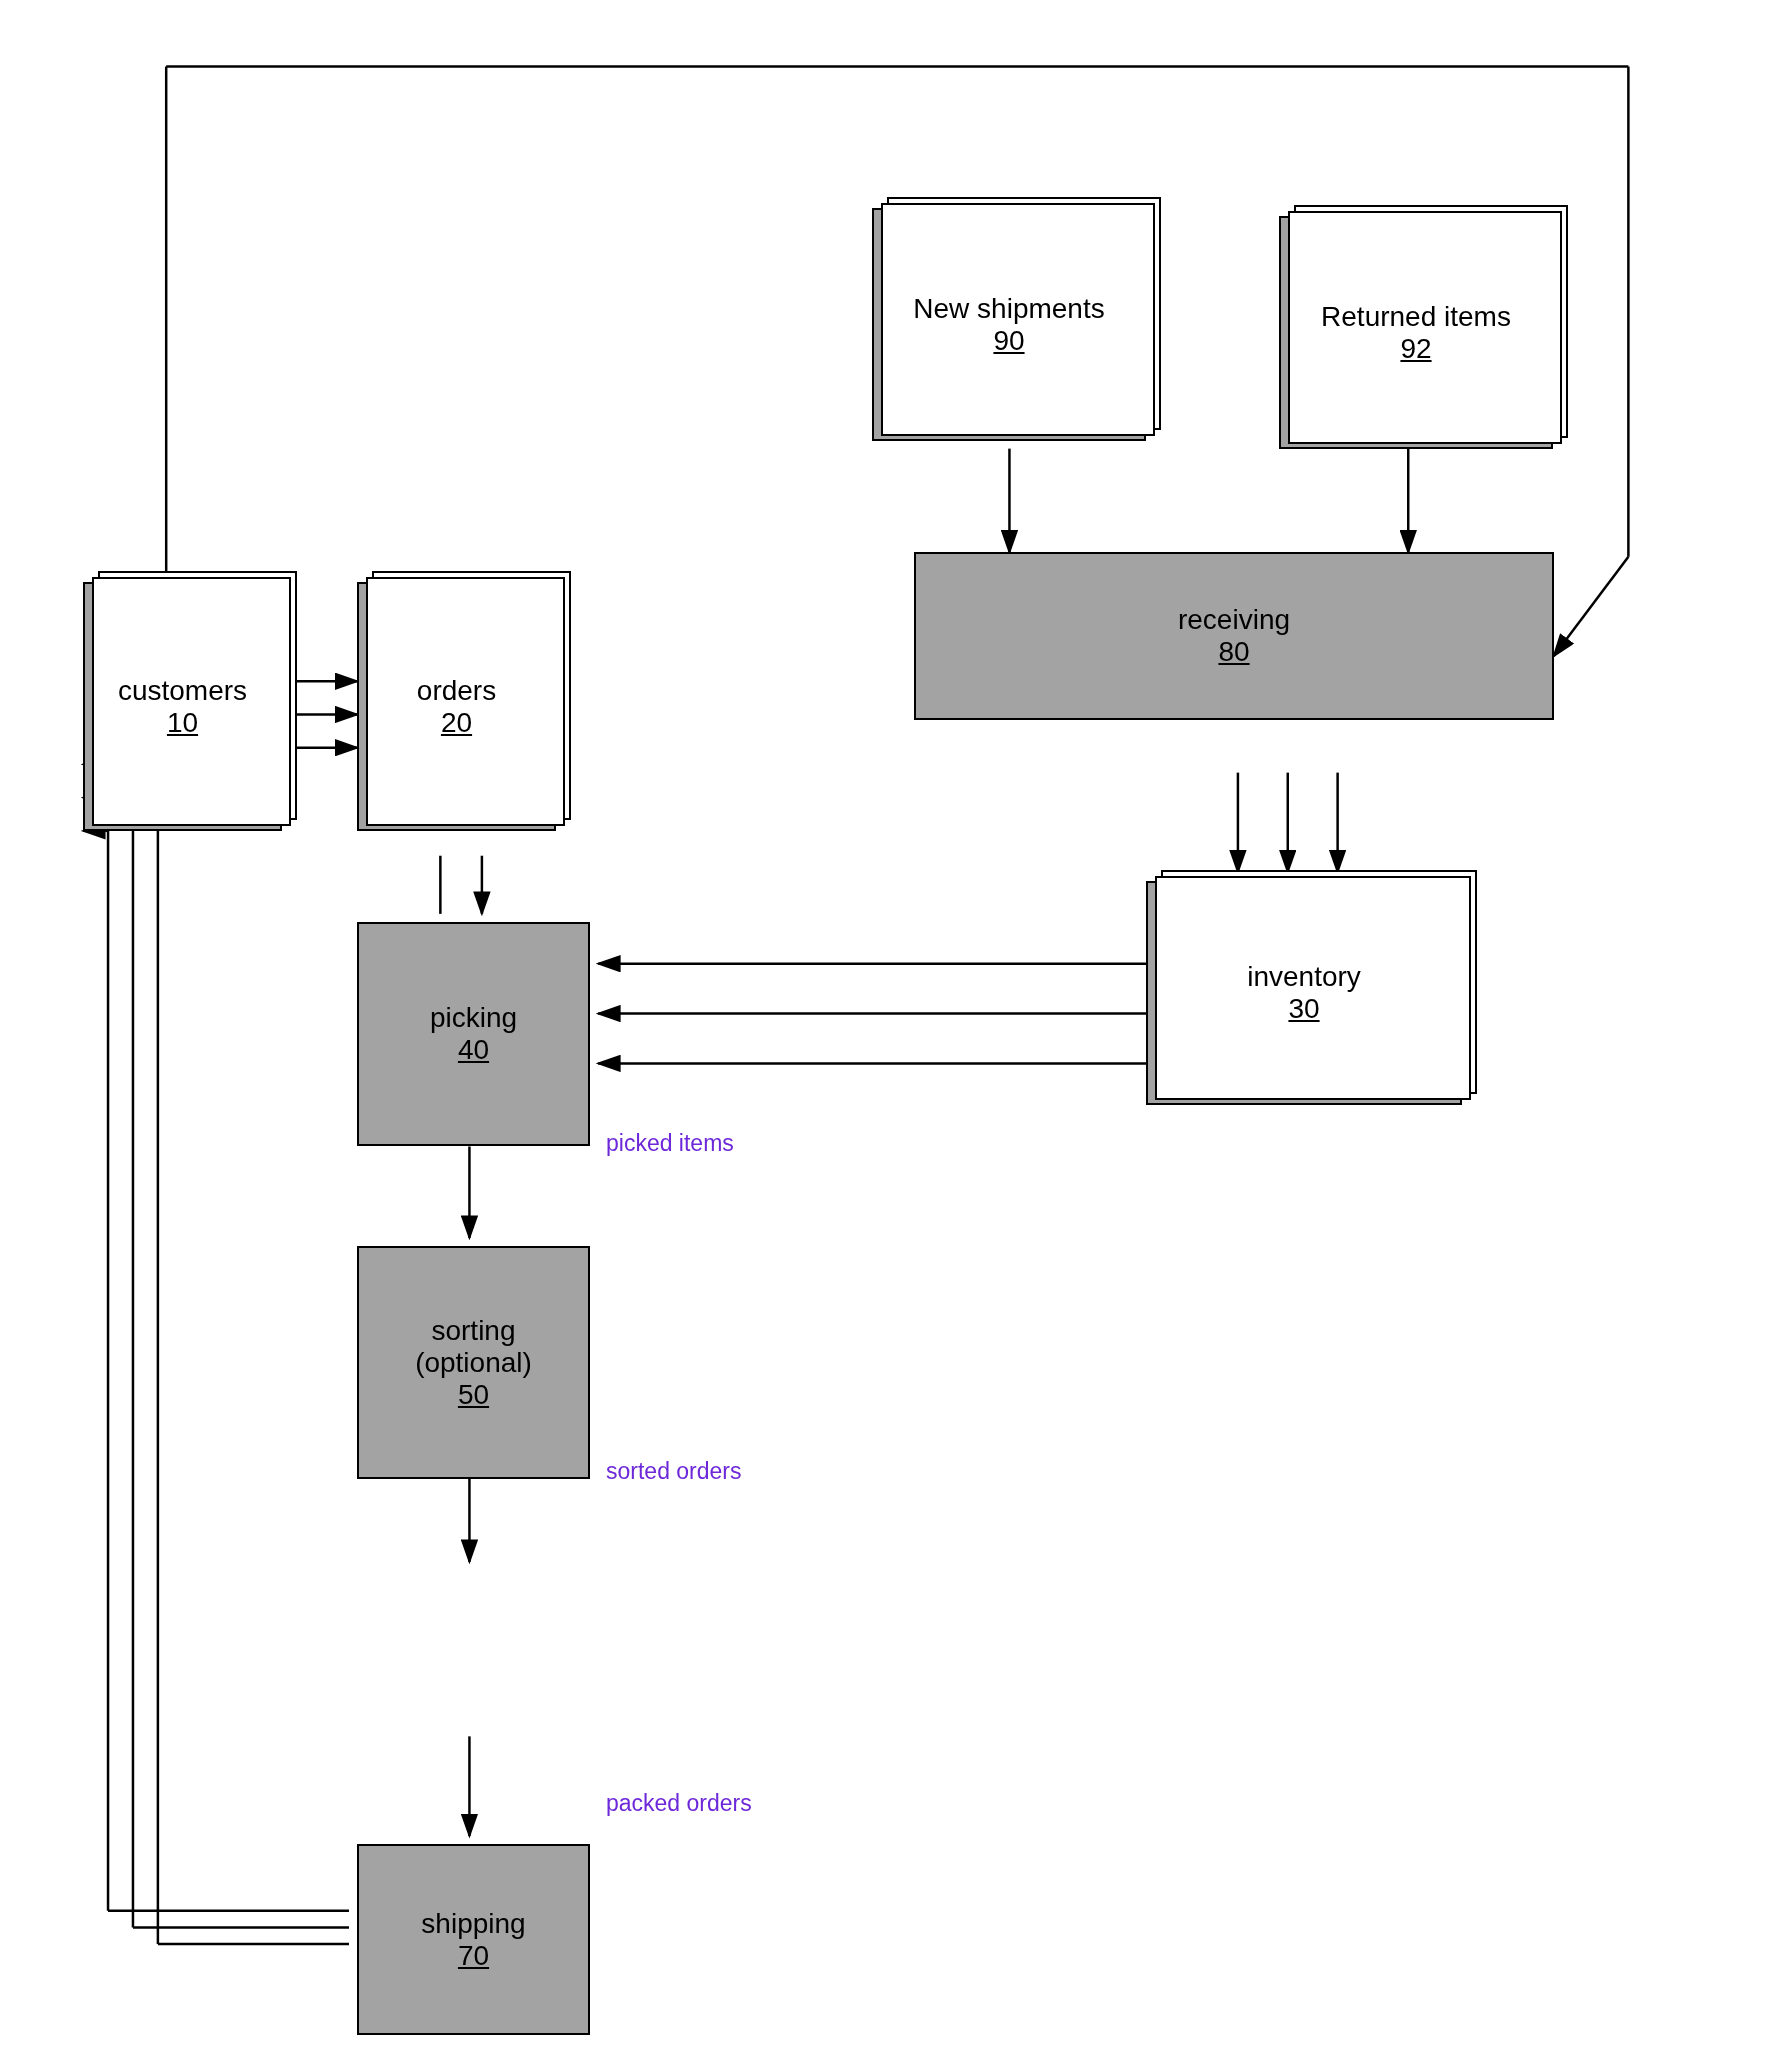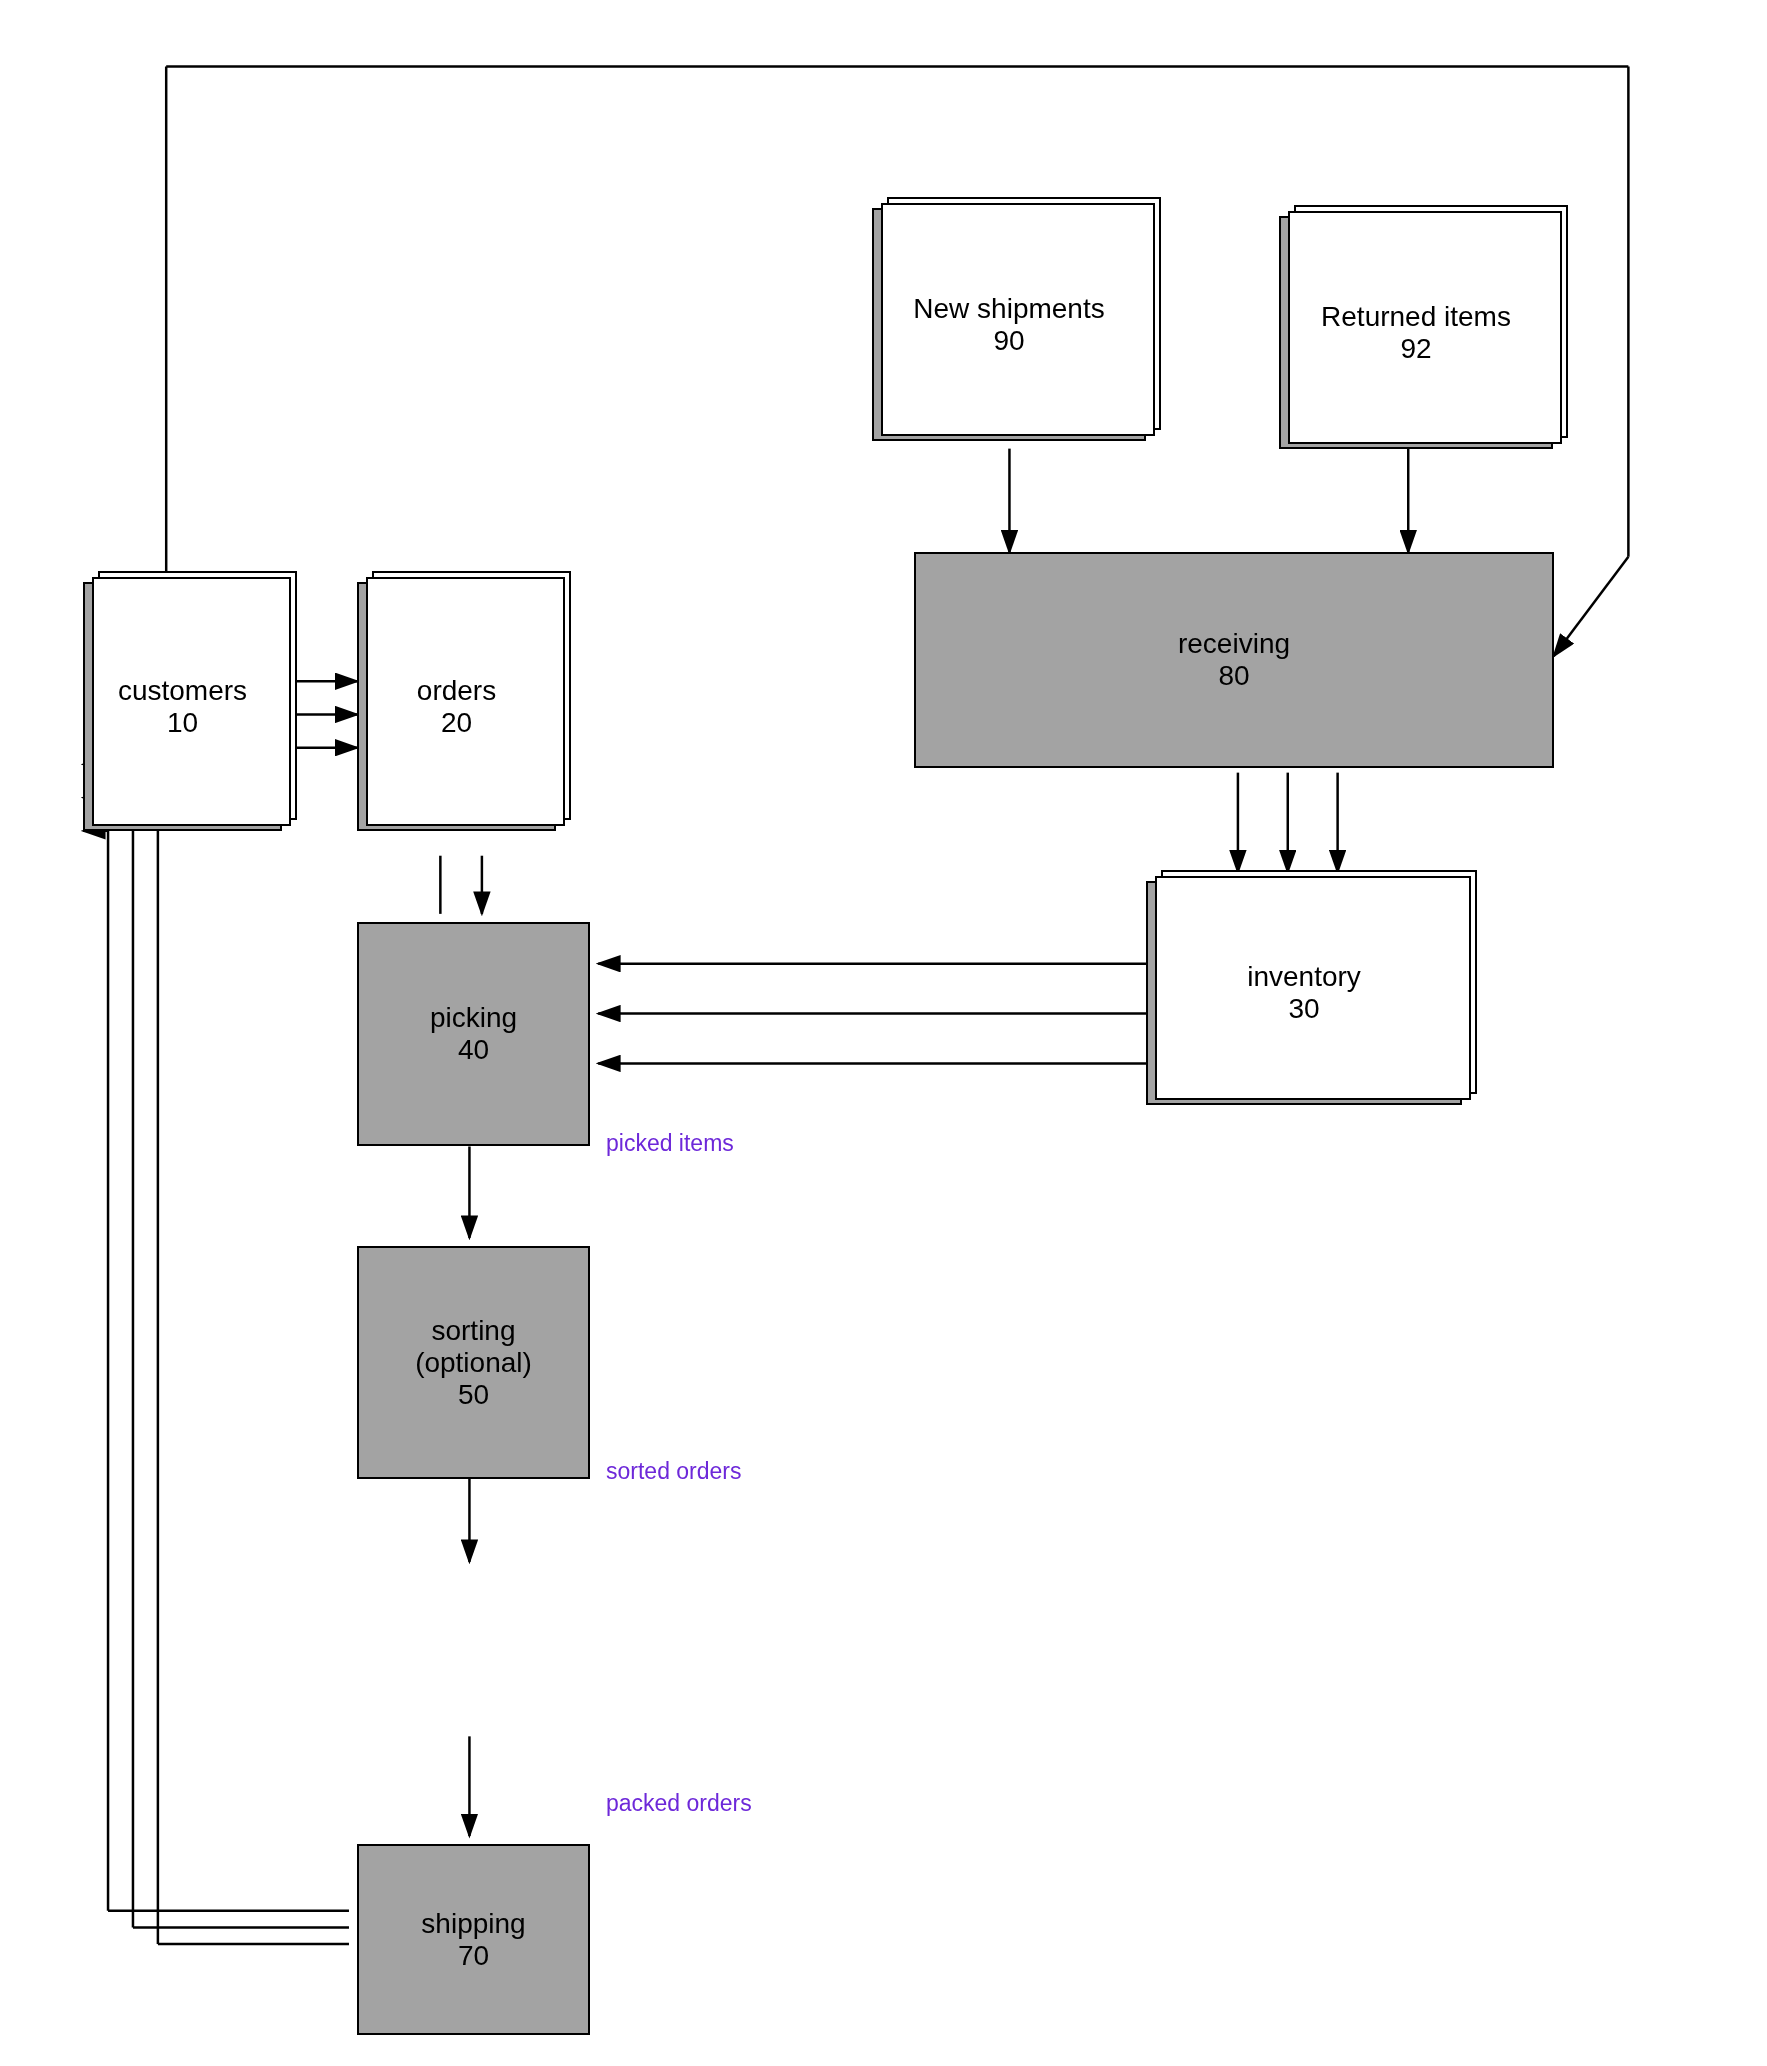--- a/index.html
+++ b/index.html
@@ -33,20 +33,21 @@
       justify-content: center;
       text-align: center;
     }
     .node-label {
       font-size: 28px;
       color: #000;
     }
     .node-number {
       font-size: 28px;
       color: #000;
+      text-decoration: underline;
     }
     
     .stacked::before {
       content: '';
       position: absolute;
       top: -6.6px; left: 6.6px;
       width: 100%; height: 100%;
       border: 2.5px solid #000;
       background: #fff;
       z-index: -1;
@@ -141,21 +142,21 @@
   <div class="node-box stacked" style="left:872px; top:208px; width:274px; height:233px; z-index:10;">
     <span class="node-label">New shipments</span>
     <span class="node-number">90</span>
   </div>
 
   <div class="node-box stacked" style="left:1279px; top:216px; width:274px; height:233px; z-index:10;">
     <span class="node-label">Returned items</span>
     <span class="node-number">92</span>
   </div>
 
-  <div class="node-box" style="left:914px; top:552px; width:640px; height:216px; z-index:10;text-align:right;">
+  <div class="node-box" style="left:914px; top:552px; width:640px; height:168px; z-index:10;text-align:right;">
     <span class="node-label">receiving</span>
     <span class="node-number">80</span>
   </div>
 
   <div class="node-box stacked" style="left:1146px; top:881px; width:316px; height:224px; z-index:10;">
     <span class="node-label">inventory</span>
     <span class="node-number">30</span>
   </div>
 
   <div class="node-box" style="left:357px; top:922px; width:233px; height:224px; z-index:10;">

